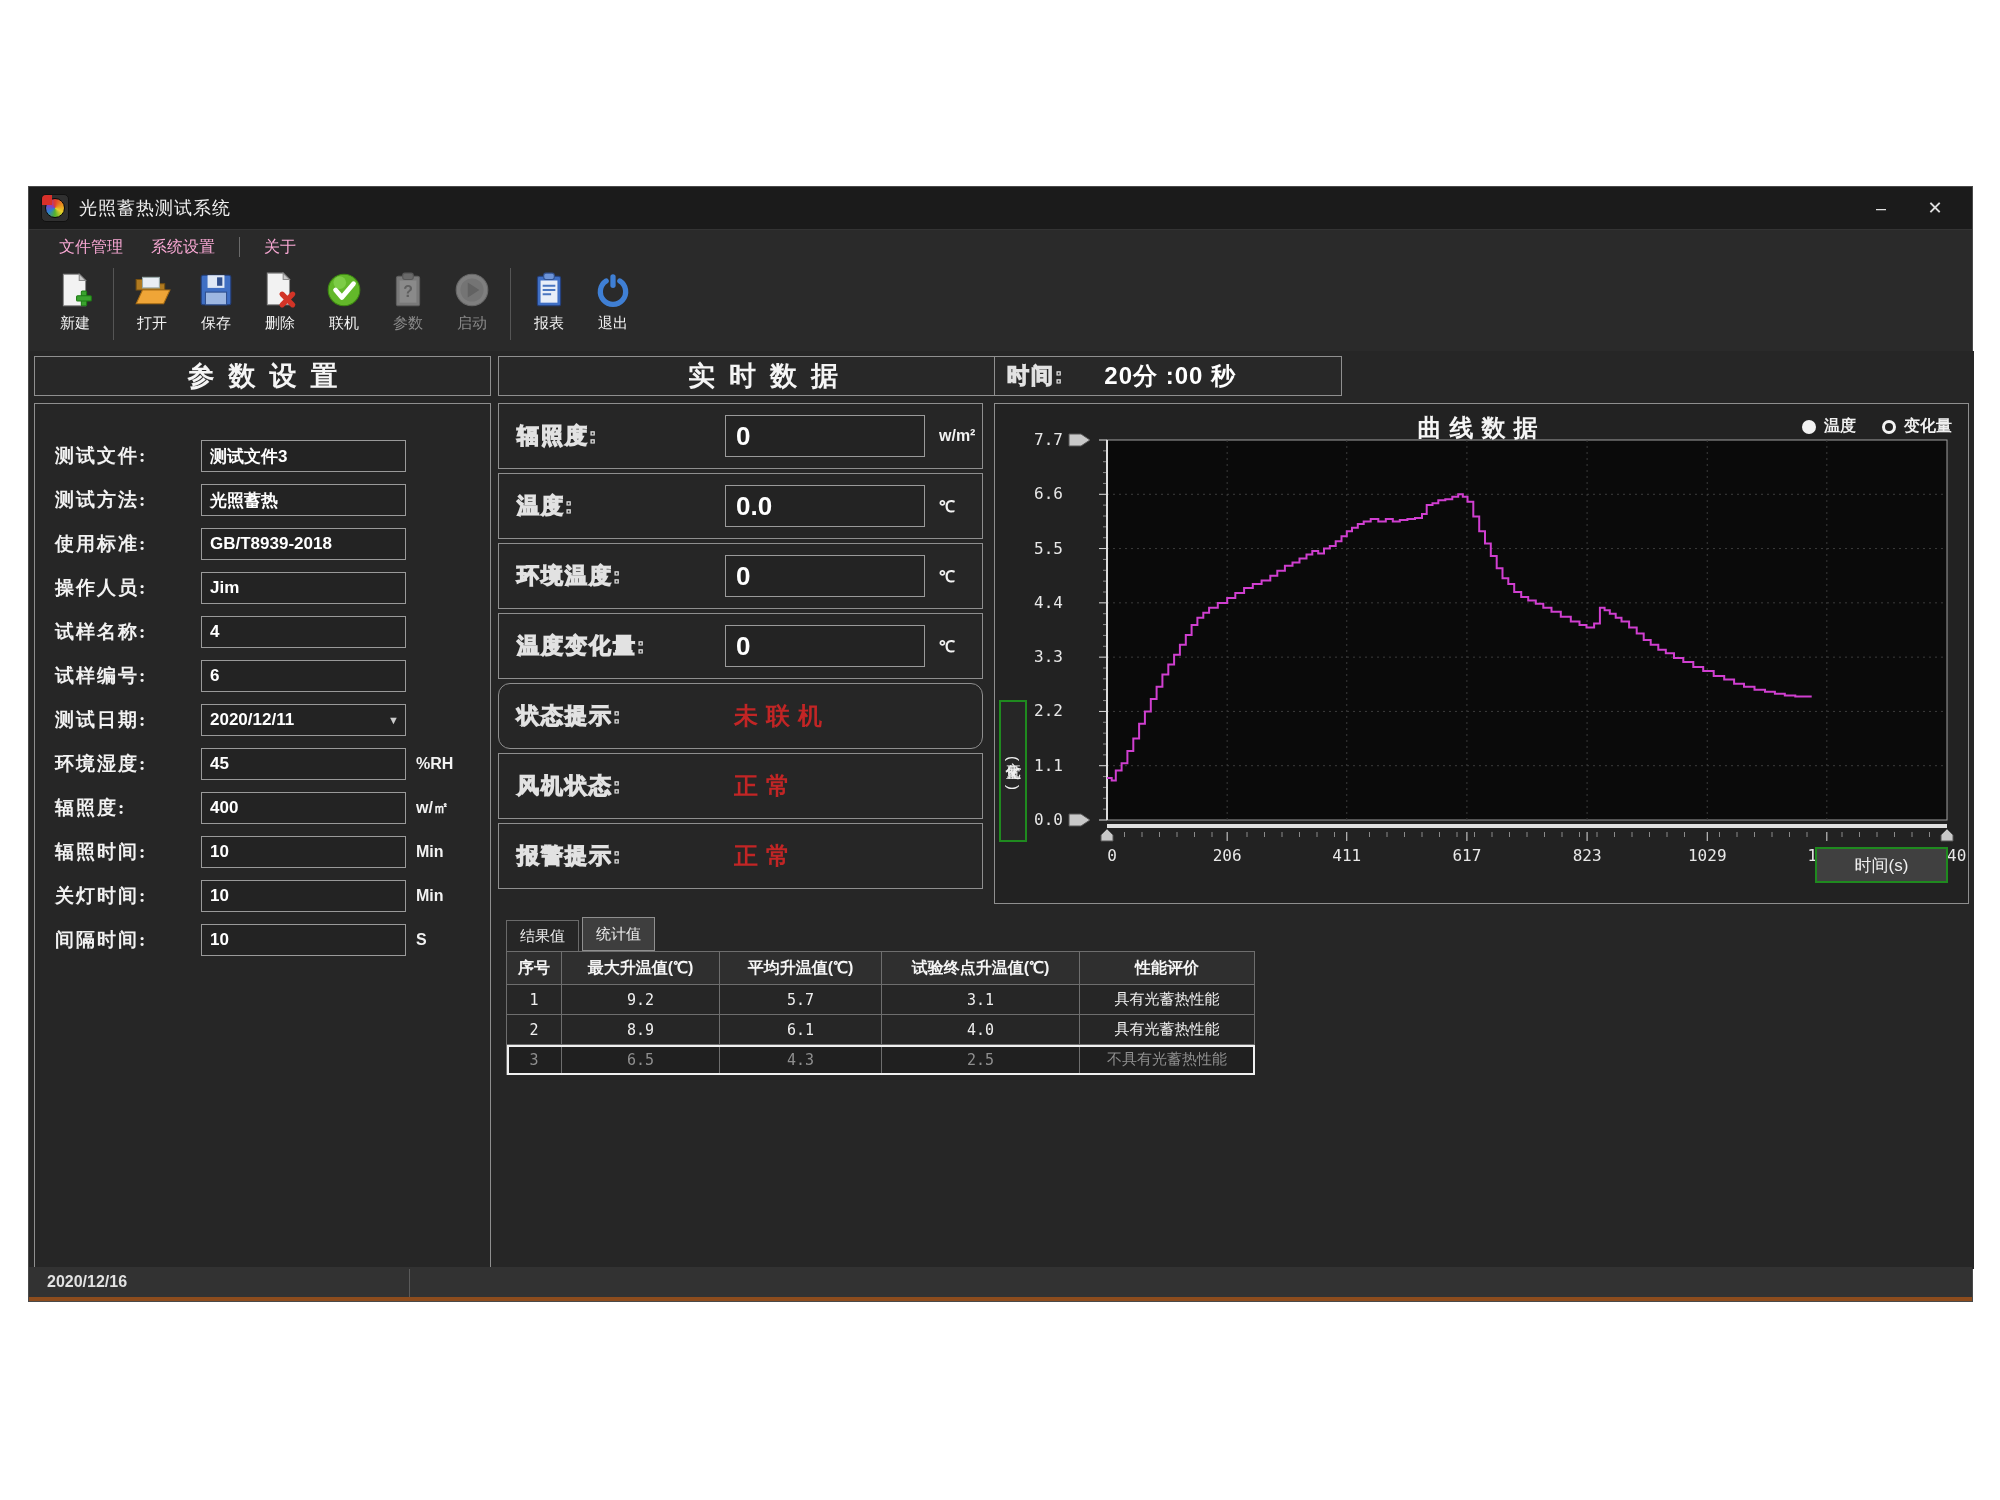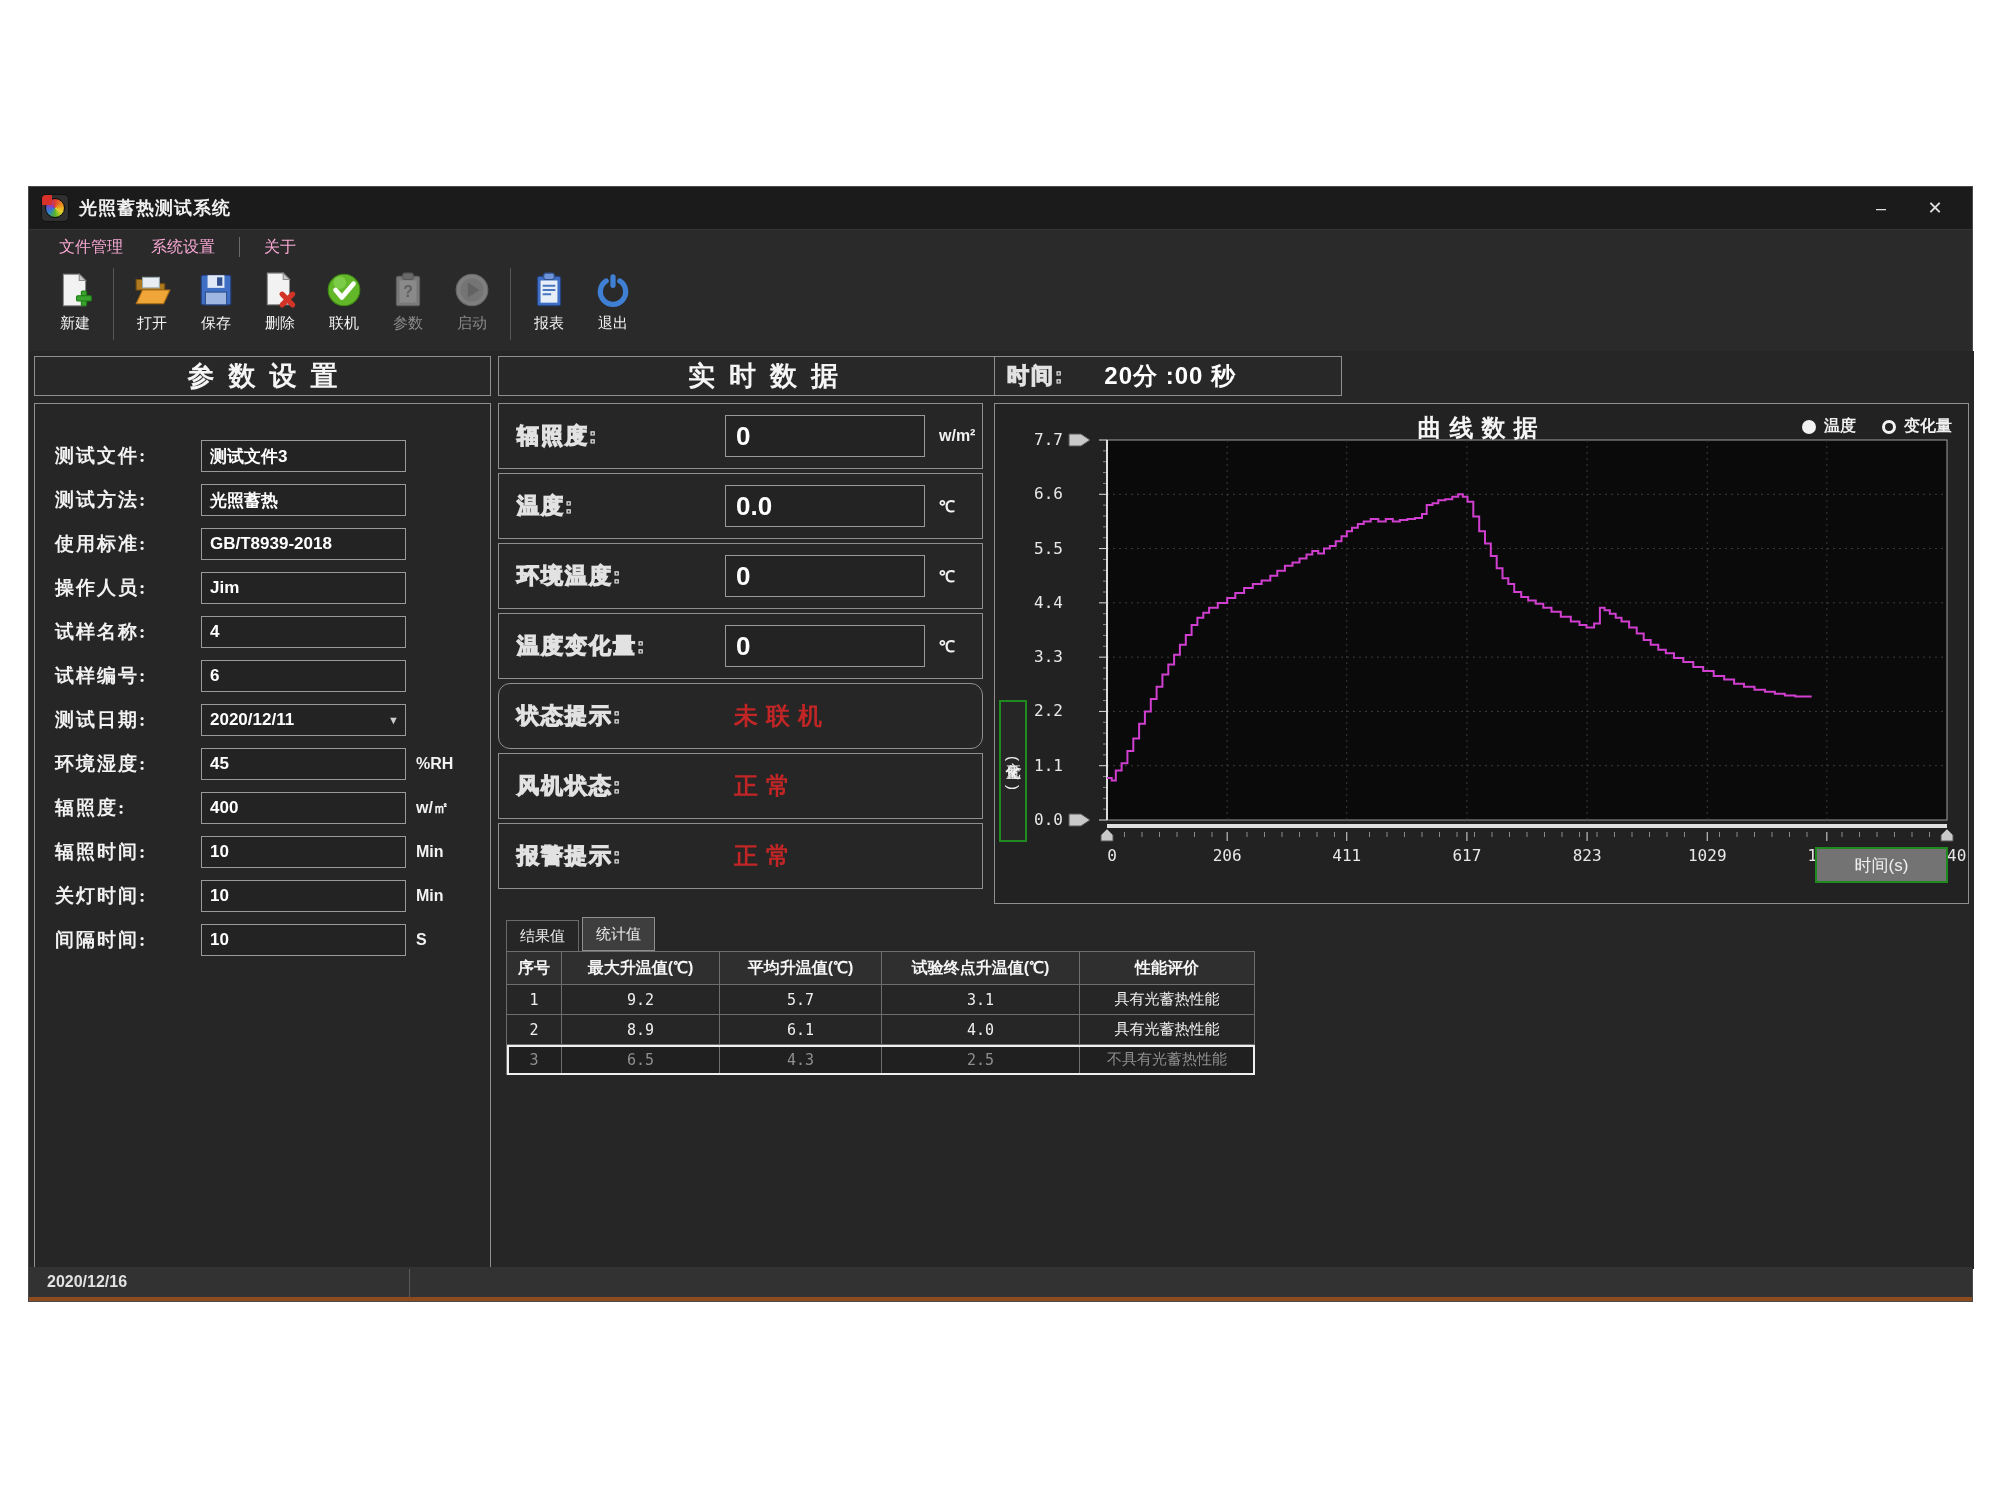--- a/index.html
+++ b/index.html
@@ -8,21 +8,21 @@
   #app{position:absolute;left:28px;top:186px;width:1945px;height:1116px;background:#262626;
        border:1px solid #4a4a4a;box-sizing:border-box;}
 
   
   .titlebar{position:relative;height:42px;background:#1b1b1b;display:flex;align-items:center;padding:0 12px;}
   .app-icon{width:26px;height:26px;border-radius:5px;background:#303030;border:1px solid #111;
             display:flex;align-items:center;justify-content:center;margin-right:10px;position:relative;overflow:hidden;}
   .app-icon::before{content:"";position:absolute;left:0;top:0;width:10px;height:10px;background:#d8302a;}
   .app-icon .wheel{width:18px;height:18px;border-radius:50%;
       background:conic-gradient(#e23b2e,#e88b1e,#ead22c,#54b32c,#2e7fd2,#8a3cc0,#e23b2e);border:1px solid #0a0a0a;}
-  .win-title{color:#f0f0f0;font-size:18px;font-weight:bold;letter-spacing:1px;}
+  .win-title{color:#f0f0f0;font-size:18px;font-weight:normal;letter-spacing:1px;}
   .win-controls{position:absolute;right:14px;top:0;height:42px;display:flex;align-items:center;gap:8px;}
   .win-btn{width:46px;height:32px;display:flex;align-items:center;justify-content:center;
            color:#e0e0e0;font-size:18px;cursor:default;}
 
   
   .menubar{height:34px;background:#2a2a2a;display:flex;align-items:center;padding-left:16px;
            border-top:1px solid #343434;}
   .menu-item{color:#f9a8d4;font-size:16px;padding:0 14px;height:34px;display:flex;align-items:center;}
   .menu-sep{width:1px;height:20px;background:#6a6a6a;margin:0 10px;}
 
@@ -82,21 +82,21 @@
   #chart-legend{position:absolute;right:16px;top:12px;display:flex;gap:26px;align-items:center;}
   .legend-item{display:flex;align-items:center;gap:8px;color:#f0f0f0;font-size:16px;font-weight:bold;}
   .radio-dot{width:14px;height:14px;border-radius:50%;background:#f2f2f2;display:inline-block;}
   .radio-ring{width:8px;height:8px;border-radius:50%;border:3px solid #f2f2f2;background:transparent;display:inline-block;}
   #chart-svg{position:absolute;left:0;top:0;}
   .y-axis-label{position:absolute;left:4px;top:296px;width:28px;height:142px;border:2px solid #1f8a1f;
                 box-sizing:border-box;color:#f0f0f0;font-size:15px;writing-mode:vertical-rl;
                 display:flex;align-items:center;justify-content:center;letter-spacing:2px;background:#262626;}
   .x-axis-label{position:absolute;right:20px;top:443px;width:133px;height:36px;border:2px solid #1f8a1f;
                 box-sizing:border-box;color:#f0f0f0;font-size:17px;display:flex;align-items:center;
-                justify-content:center;background:#737373;}
+                justify-content:center;background:#404040;}
 
   
   #results{position:absolute;left:477px;top:566px;}
   .tabs{display:flex;align-items:flex-end;height:34px;}
   .tab{padding:0 13px;font-size:15px;color:#ededed;display:flex;align-items:center;}
   .tab.active{height:30px;background:#262626;border:1px solid #6a6a6a;border-bottom:none;}
   .tab.inactive{height:32px;background:#3e3e3e;border:1px solid #8f8f8f;margin-left:3px;}
   table.results{border-collapse:collapse;table-layout:fixed;}
   table.results th{background:#2f2f2f;color:#f5f5f5;font-size:16px;font-weight:bold;height:30px;
                    border:1px solid #6e6e6e;}

